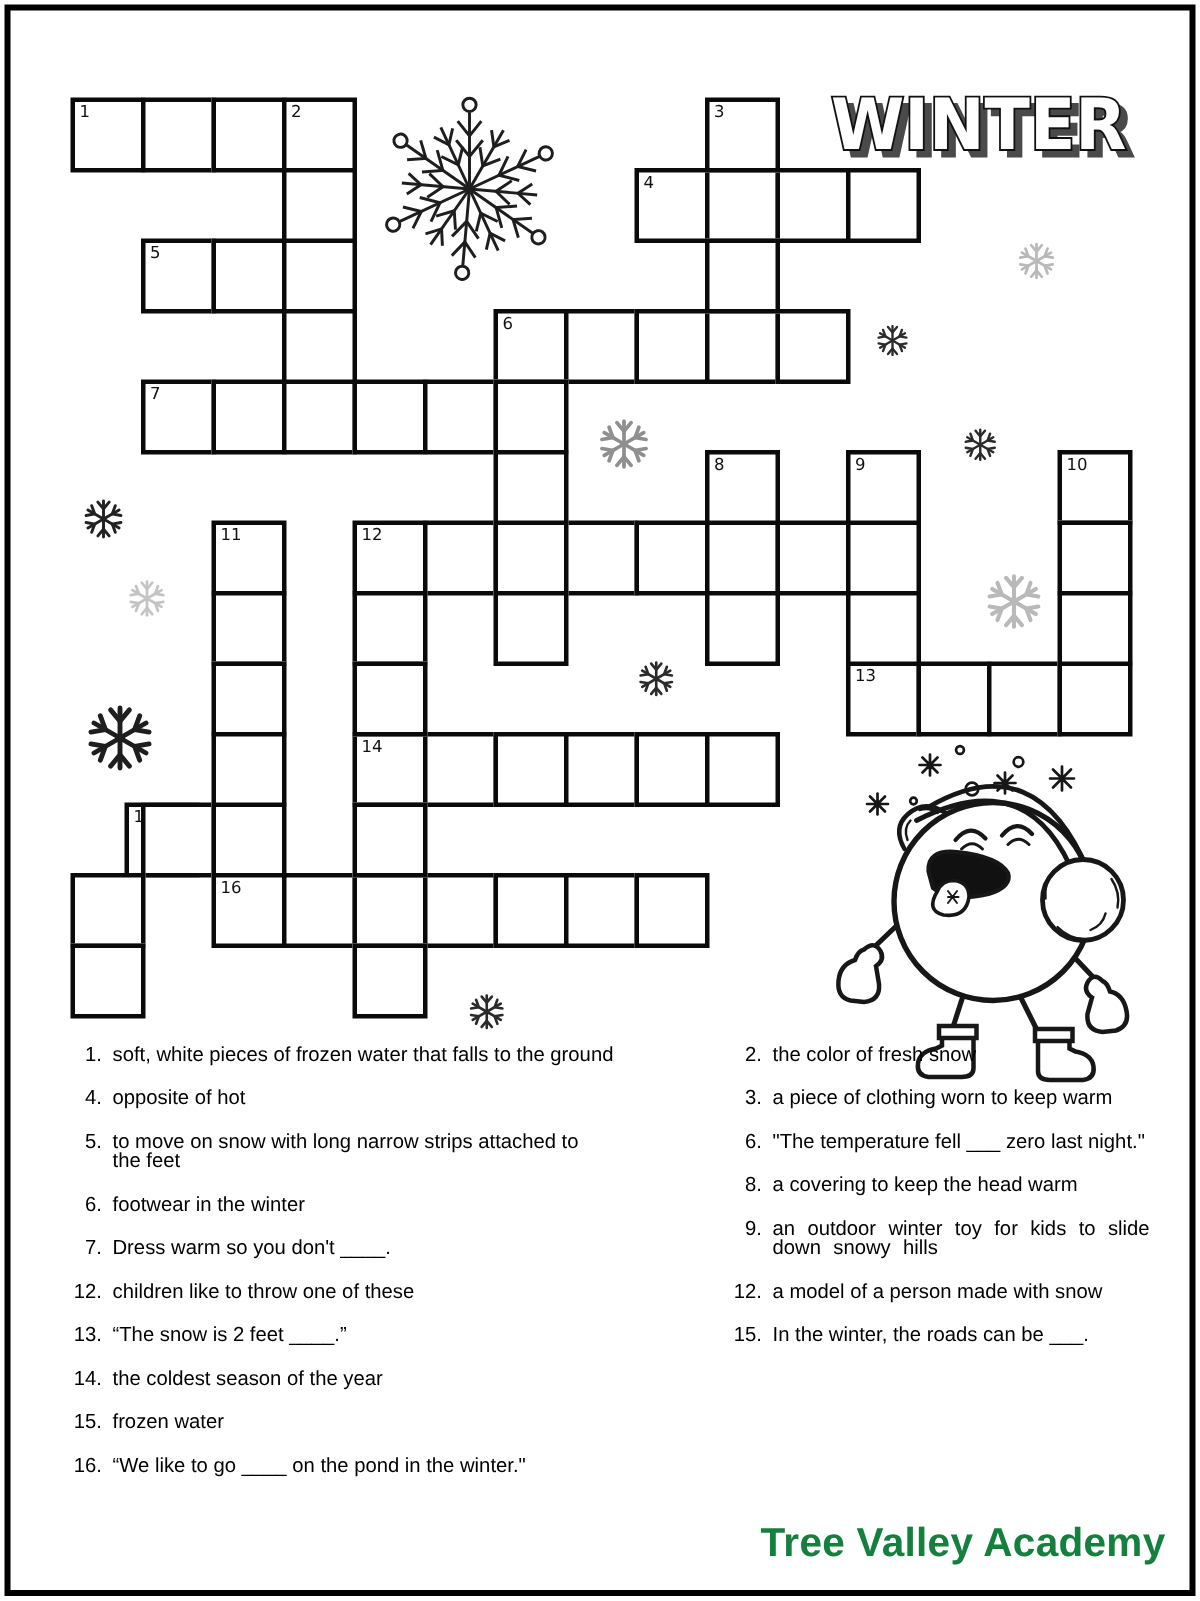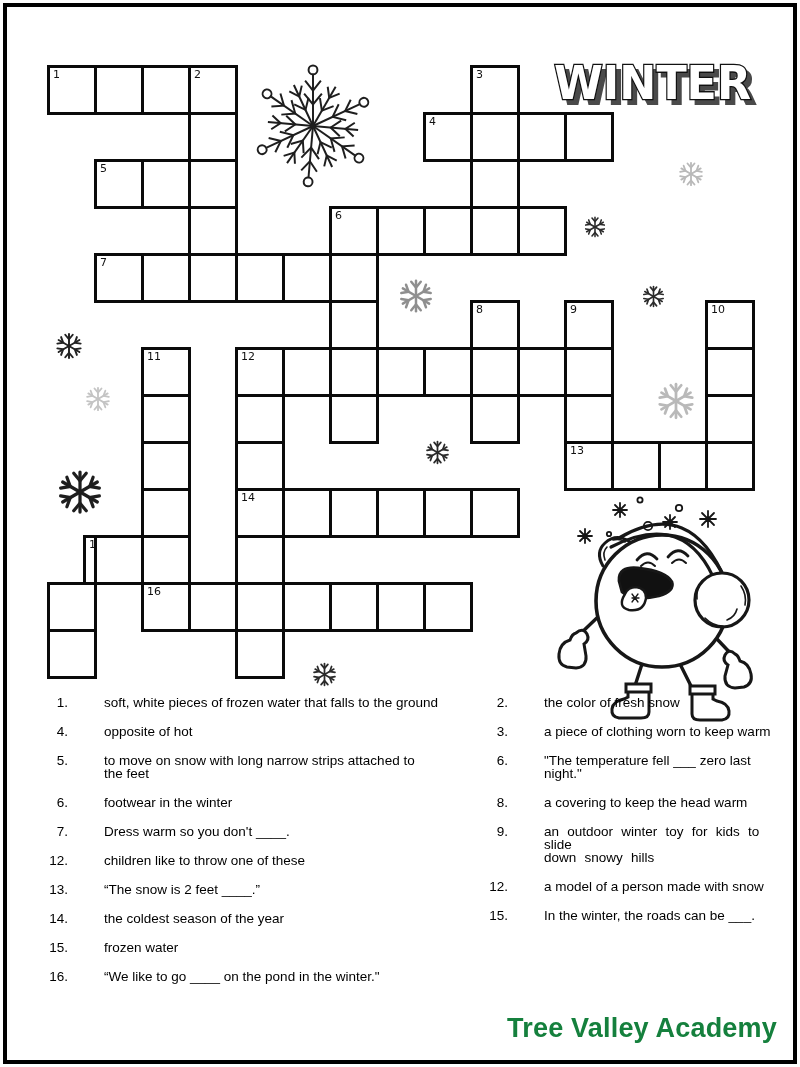--- a/index.html
+++ b/index.html
@@ -24,21 +24,21 @@
   .char-svg{position:absolute;left:545px;top:488px;}
 
   
   .clues{position:absolute;font-size:13.5px;line-height:13px;}
   .clues h2{margin:0 0 11px 0;font-size:15.5px;font-weight:bold;letter-spacing:.2px;
             text-decoration:underline;text-decoration-thickness:2px;text-underline-offset:3px;}
   .clues-across{left:46px;top:696px;width:406px;}
   .clues-down{left:486px;top:696px;width:302px;}
   .clue{display:flex;margin-bottom:16px;}
   .clue .n{flex:0 0 22px;text-align:right;margin-right:7px;}
-  .clue .t{flex:1;margin-left:29px;}
+  .clue .t{flex:1;}
 
   .brand{position:absolute;top:1013px;right:23px;font-size:27px;font-weight:bold;
          letter-spacing:.2px;}
 </style>
 </head>
 <body>
 
 <div class="page">
 
   <svg width="0" height="0" style="position:absolute" aria-hidden="true">

